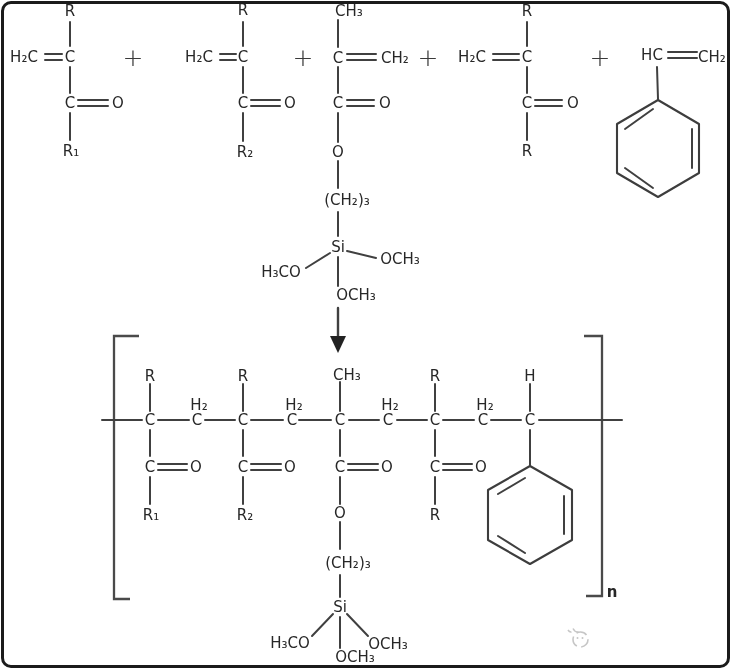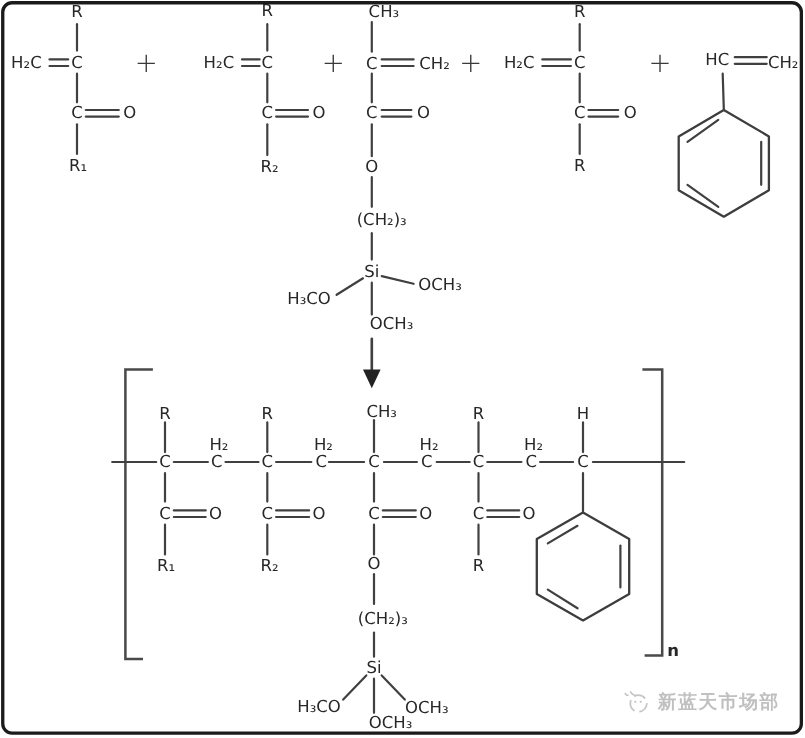--- a/index.html
+++ b/index.html
@@ -250,17 +250,16 @@
   <span class="atom rep" style="left:612px;top:592px">n</span>
 
   <div class="wm">
     <svg width="30" height="30" viewBox="0 0 30 30">
       <path d="M4 7 q1.5 2.5 3.5 2" stroke="#c6c6c6" stroke-width="1.5" fill="none"></path>
       <path d="M9 5.5 q2 4 5.5 3.5" stroke="#c6c6c6" stroke-width="1.5" fill="none"></path>
       <circle cx="16.5" cy="16.5" r="7.5" stroke="#c6c6c6" stroke-width="1.6" fill="none" stroke-dasharray="11 4.5"></circle>
       <circle cx="13.5" cy="15" r="1" fill="#c6c6c6"></circle>
       <circle cx="18.5" cy="15" r="1" fill="#c6c6c6"></circle>
     </svg>
-    <span class="wm-text">新蓝天市场部</span>
   </div>
 
   <div class="frame"></div>
 </div>
 
 </body></html>

